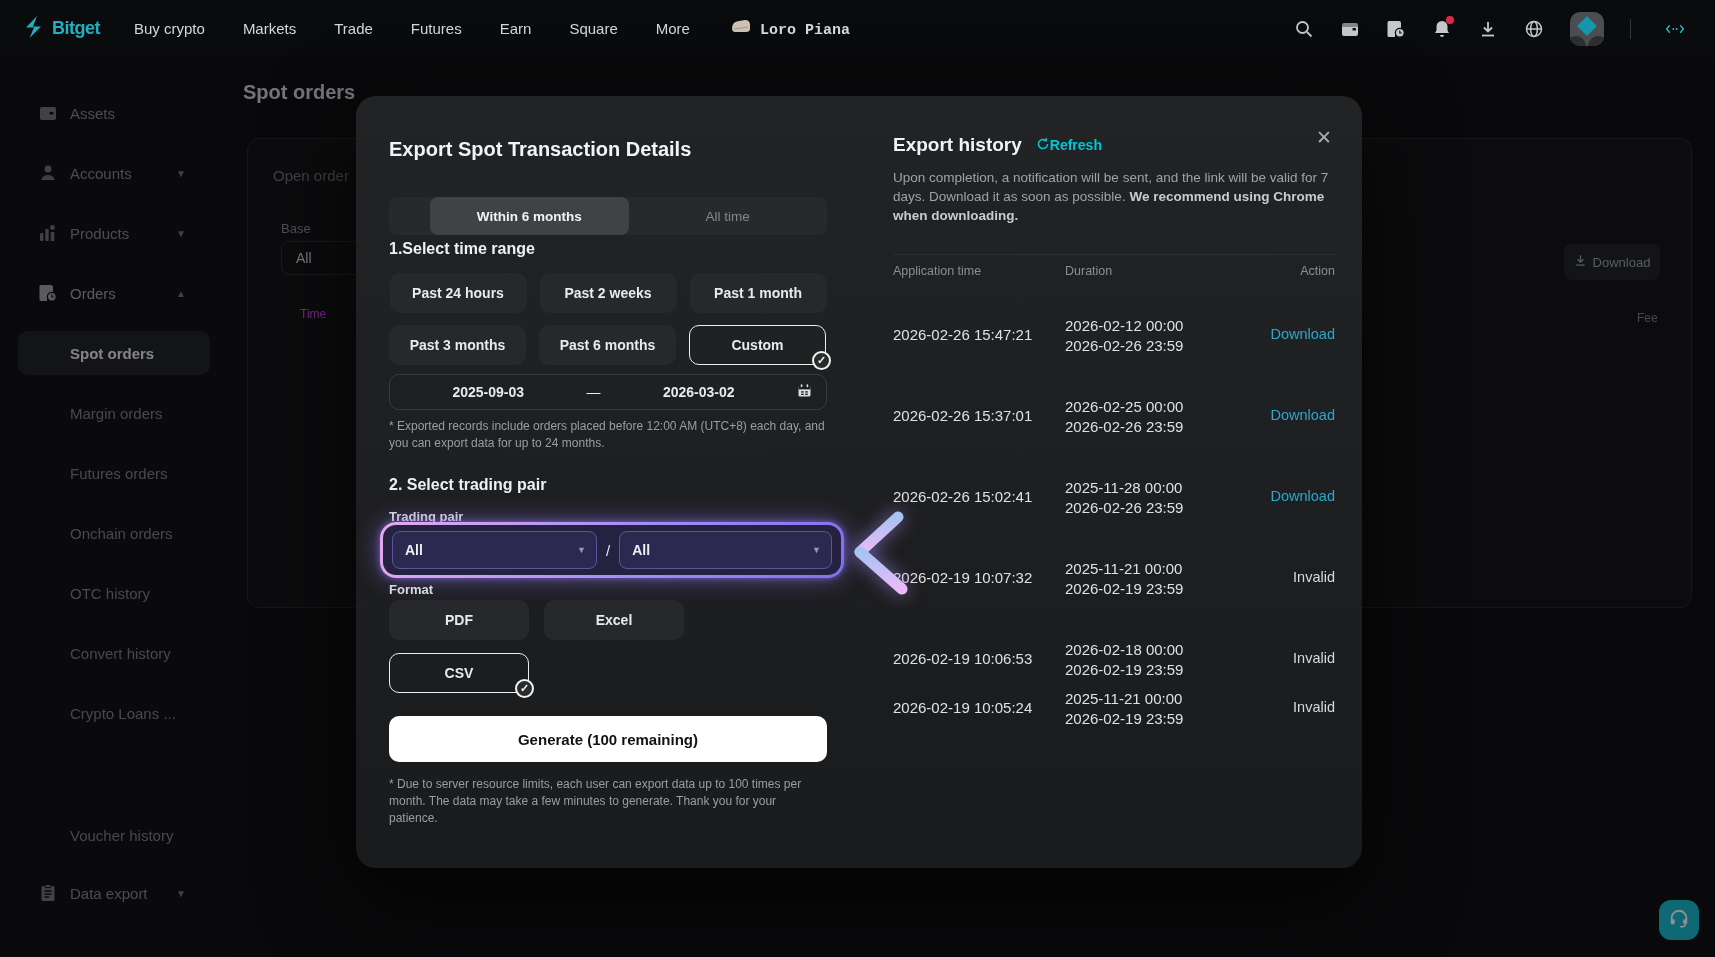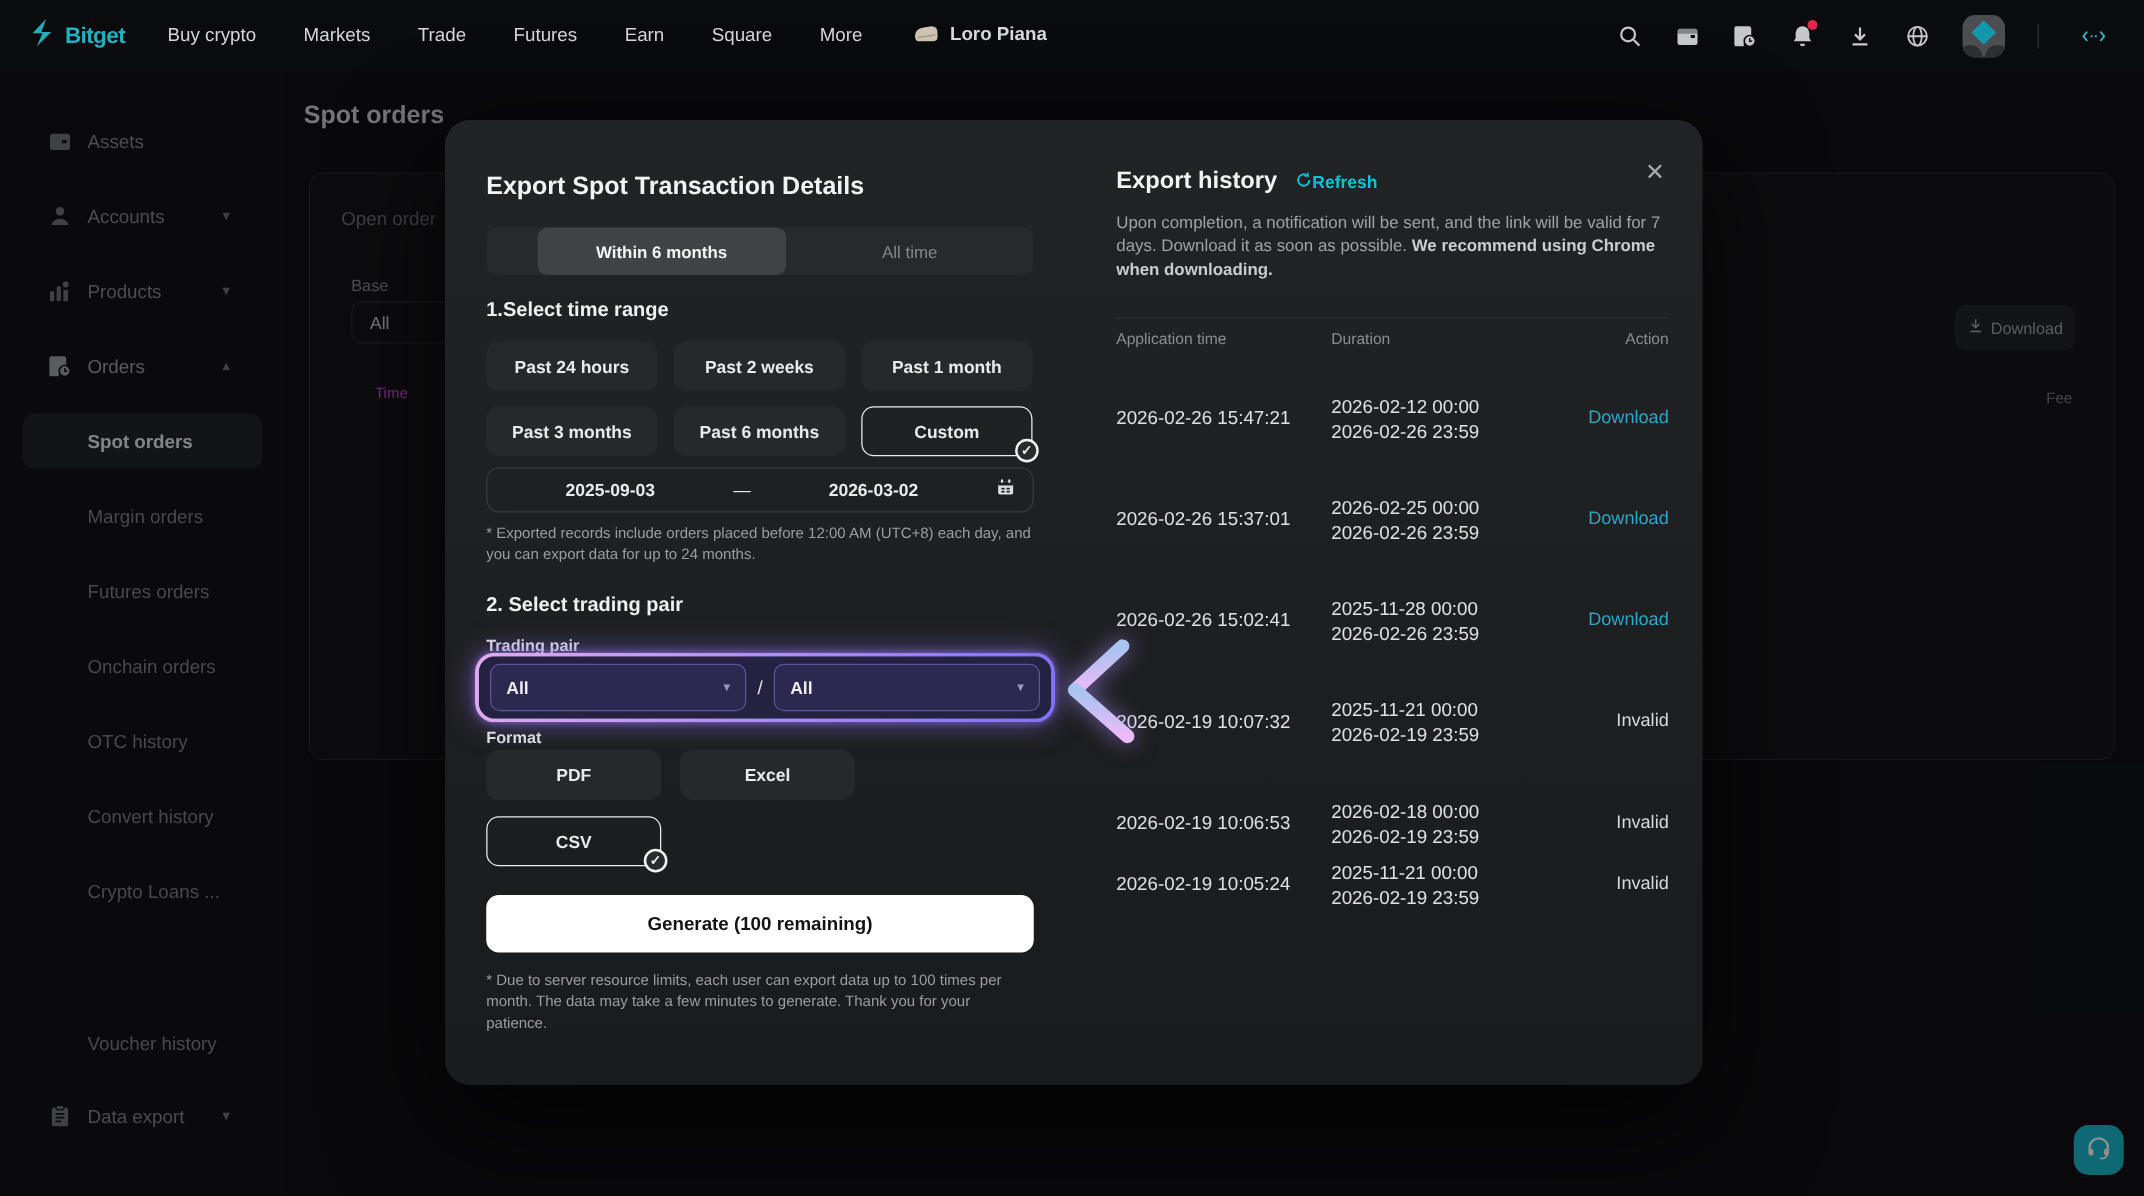--- a/index.html
+++ b/index.html
@@ -6,21 +6,21 @@
   html,body { width:1715px; height:957px; overflow:hidden; background:#0b0c0d;
     font-family:"Liberation Sans", sans-serif; -webkit-font-smoothing:antialiased; }
 
   
   .navbar { position:absolute; left:0; top:0; width:1715px; height:57px; background:#0a0b0c;
     display:flex; align-items:center; padding:0 22px; z-index:5; }
   .logo { display:flex; align-items:center; gap:6px; margin-right:34px; cursor:pointer; }
   .logo-text { color:#22afc0; font-size:18px; font-weight:700; letter-spacing:-0.5px; }
   .nav-items { display:flex; align-items:center; gap:38px; }
   .nav-item { color:#d6d7d9; font-size:15px; font-weight:500; cursor:pointer; white-space:nowrap; }
-  .nav-partner { display:flex; align-items:flex-start; gap:8px; margin-left:40px; cursor:pointer; }
+  .nav-partner { display:flex; align-items:flex-end; gap:8px; margin-left:40px; cursor:pointer;font-family:Liberation Mono, monospace; }
   .nav-partner span { color:#d8d9da; font-size:15px; font-weight:700; }
   .nav-right { margin-left:auto; display:flex; align-items:center; gap:26px; }
   .nav-icon { width:20px; height:20px; color:#c6c8ca; position:relative; cursor:pointer; display:flex; align-items:center; justify-content:center; }
   .nav-icon svg { width:20px; height:20px; }
   .red-dot { position:absolute; top:-3px; right:-2px; width:8px; height:8px; border-radius:50%; background:#e0294a; }
   .avatar { width:34px; height:34px; border-radius:10px; background:#4b4d50; position:relative; overflow:hidden; cursor:pointer; }
   .avatar .diamond { position:absolute; left:50%; top:7px; width:14px; height:14px; background:#1496ac; transform:translateX(-50%) rotate(45deg); }
   .avatar .body { position:absolute; left:-4px; bottom:-10px; width:20px; height:20px; border-radius:50%; background:#2c2e30; }
   .avatar .body2 { position:absolute; right:-4px; bottom:-10px; width:20px; height:20px; border-radius:50%; background:#2c2e30; }
   .nav-sep { width:1px; height:20px; background:#333537; }
@@ -51,21 +51,21 @@
   
   .overlay { position:absolute; left:0; top:57px; width:1715px; height:900px; background:rgba(6,7,9,0.45); z-index:8; }
   .modal { position:absolute; left:356px; top:96px; width:1006px; height:772px; z-index:10;
     background:linear-gradient(180deg,#222325 0%,#1a1b1d 100%); border-radius:20px;
     box-shadow:0 30px 90px rgba(0,0,0,0.75); }
   .close-btn { position:absolute; top:30px; right:30px; color:#a7a9ac; font-size:19px; cursor:pointer; }
 
   
   .mcol-l { position:absolute; left:33px; top:0; width:438px; height:100%; }
   .m-title { position:absolute; top:42px; color:#f2f3f4; font-size:20px; font-weight:700; }
-  .m-tabs { position:absolute; top:86px; width:438px; height:38px; background:#28292c; border-radius:8px; display:flex;padding-left:41px; }
+  .m-tabs { position:absolute; top:101px; width:438px; height:38px; background:#28292c; border-radius:8px; display:flex;padding-left:41px; }
   .m-tab { flex:1; display:flex; align-items:center; justify-content:center; font-size:13.5px; color:#85878b; cursor:pointer; border-radius:8px; }
   .m-tab.active { background:#414246; color:#f2f3f4; font-weight:700; }
   .sec-title { position:absolute; color:#eef0f1; font-size:16px; font-weight:700; }
   .btn-grid-row { position:absolute; width:438px; display:flex; gap:13px; }
   .opt-btn { width:137px; height:40px; background:#27282b; border-radius:10px; display:flex; align-items:center; justify-content:center; color:#e9eaeb; font-size:14px; font-weight:600; cursor:pointer; position:relative; }
   .opt-btn.selected { background:transparent; border:1.5px solid #eceded; }
   .corner-check { position:absolute; right:-6px; bottom:-6px; width:19px; height:19px; border-radius:50%; background:#2a2b2d; border:2px solid #f2f2f2; color:#f2f2f2; font-size:11px; display:flex; align-items:center; justify-content:center; }
   .date-field { position:absolute; top:278px; width:438px; height:36px; border:1px solid #3a3b3e; border-radius:10px; display:flex; align-items:center; cursor:pointer; }
   .date-field .d { flex:1; text-align:center; color:#e9eaeb; font-size:14px; font-weight:600; }
   .date-field .sep { color:#e9eaeb; font-size:14px; }
@@ -309,21 +309,21 @@
   <div class="mcol-l">
     <div class="m-title">Export Spot Transaction Details</div>
 
     <div class="m-tabs">
       <div class="m-tab active">Within 6 months</div>
       <div class="m-tab">All time</div>
     </div>
 
     <div class="sec-title" style="top:144px;">1.Select time range</div>
 
-    <div class="btn-grid-row" style="top:177px;">
+    <div class="btn-grid-row" style="top:177px;justify-content:center;">
       <div class="opt-btn">Past 24 hours</div>
       <div class="opt-btn">Past 2 weeks</div>
       <div class="opt-btn">Past 1 month</div>
     </div>
     <div class="btn-grid-row" style="top:229px;">
       <div class="opt-btn">Past 3 months</div>
       <div class="opt-btn">Past 6 months</div>
       <div class="opt-btn selected">
         <span>Custom</span>
         <span class="corner-check">✓</span>

